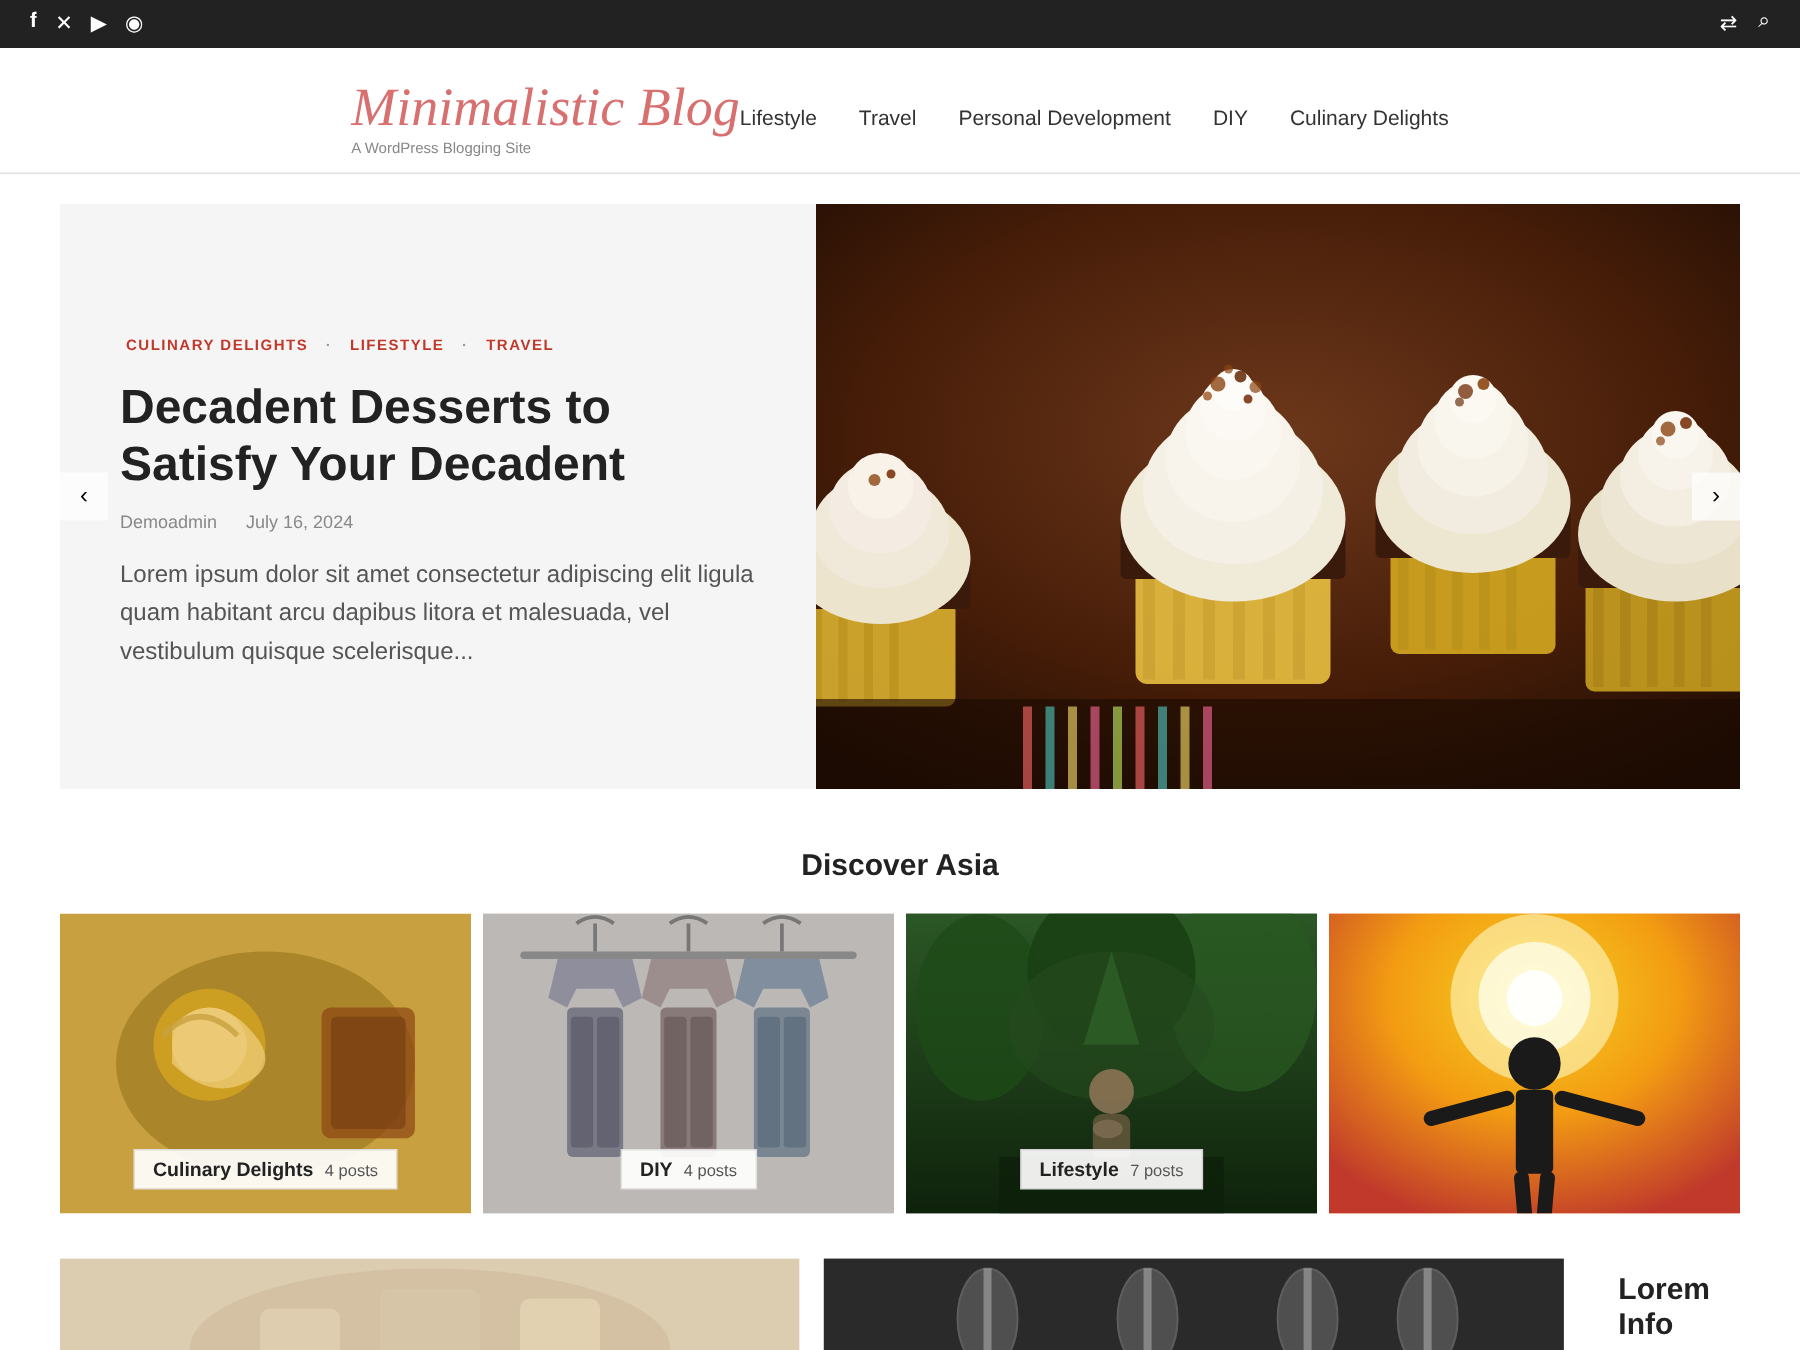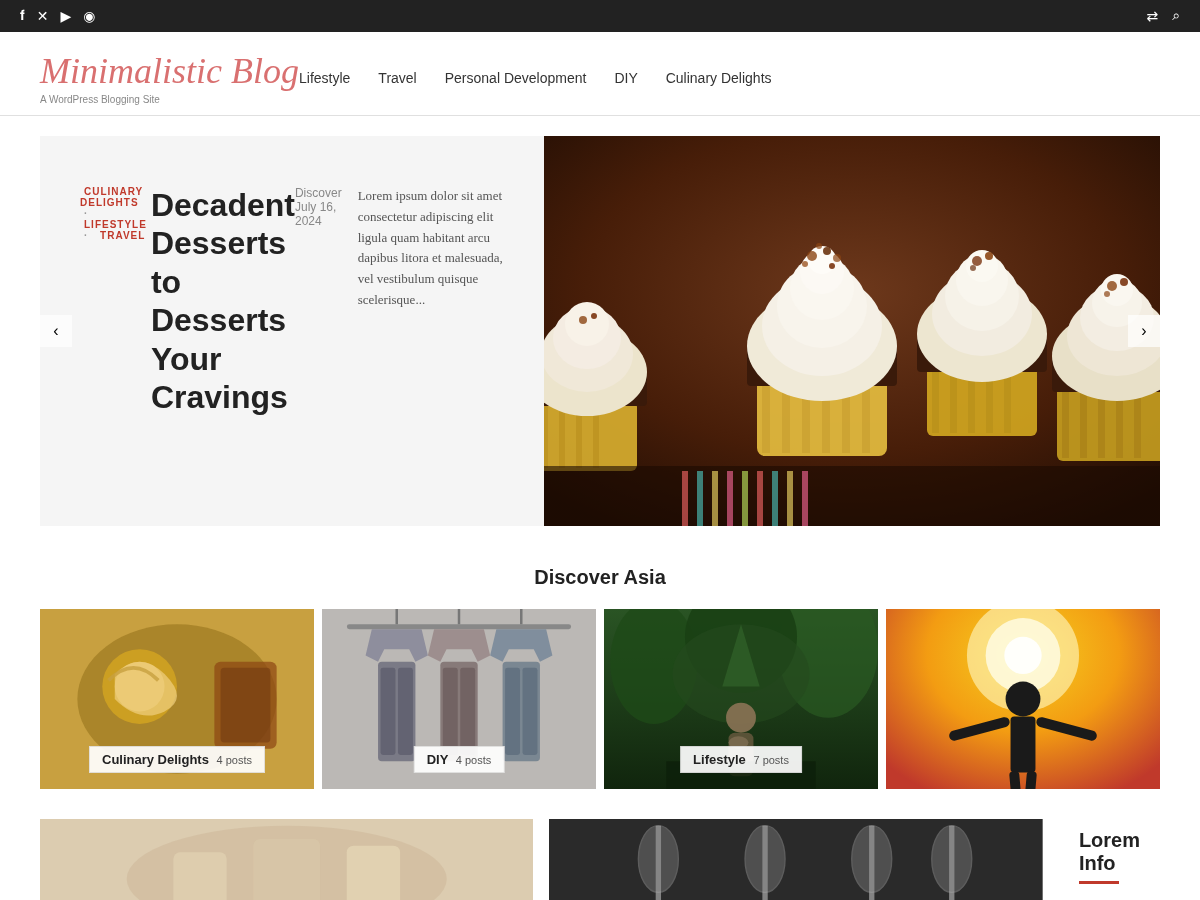--- a/index.html
+++ b/index.html
@@ -16,21 +16,21 @@
     }
     .topbar-social { display: flex; gap: 12px; }
     .topbar-social span { color: #fff; font-size: 14px; cursor: pointer; }
     .topbar-right { display: flex; gap: 14px; }
     .topbar-right span { color: #fff; font-size: 14px; cursor: pointer; }
 
     
     .header {
       display: flex;
       align-items: center;
-      justify-content: flex-start;
+      justify-content: center;
       padding: 18px 40px 10px 40px;
       border-bottom: 1px solid #e0e0e0;
     }
     .site-title {
       color: #d97070;
       font-size: 36px;
       font-family: Georgia, serif;
       font-style: italic;
       font-weight: normal;
     }
@@ -56,21 +56,21 @@
       background: #f5f5f5;
       display: flex;
       position: relative;
       min-height: 390px;
       overflow: hidden;
     }
     .hero-content {
       width: 45%;
       padding: 50px 40px 40px 40px;
       display: flex;
-      flex-direction: row;
+      flex-direction: column;
       justify-content: center;
     }
     .hero-categories {
       font-family: Arial, sans-serif;
       font-size: 10px;
       font-weight: bold;
       color: #c0392b;
       letter-spacing: 1px;
       margin-bottom: 16px;
       text-transform: uppercase;
@@ -85,24 +85,24 @@
       font-family: Arial, sans-serif;
     }
     .hero-meta {
       font-size: 12px;
       color: #888;
       margin-bottom: 16px;
       font-family: Arial, sans-serif;
     }
     .hero-meta span { margin-right: 16px; }
     .hero-excerpt {
-      font-size: 13px;
+      font-size: 16px;
       color: #555;
       line-height: 1.6;
-      font-family: Liberation Serif, serif;
+      font-family: Liberation Sans, sans-serif;
     }
     .hero-image {
       width: 55%;
       overflow: hidden;
       position: relative;
     }
     
     .cupcake-scene {
       width: 100%;
       height: 100%;
@@ -141,21 +141,21 @@
     
     .category-grid {
       display: flex;
       gap: 8px;
       padding: 0 40px;
       margin-bottom: 30px;
     }
     .category-card {
       flex: 1;
       position: relative;
-      height: 180px;
+      height: 200px;
       overflow: hidden;
       cursor: pointer;
     }
     .category-card-bg {
       width: 100%;
       height: 100%;
       position: absolute;
       top: 0; left: 0;
     }
     .category-label {
@@ -247,23 +247,23 @@
 <div class="hero">
   <button class="hero-prev">‹</button>
   <div class="hero-content">
     <div class="hero-categories">
       <span style="color:#c0392b">CULINARY DELIGHTS</span>
       <span style="color:#999"> · </span>
       <span style="color:#c0392b">LIFESTYLE</span>
       <span style="color:#999"> · </span>
       <span style="color:#c0392b">TRAVEL</span>
     </div>
-    <div class="hero-title">Decadent Desserts to Desserts Your Cravings</div>
+    <div class="hero-title">Decadent Desserts to Satisfy Your Decadent</div>
     <div class="hero-meta">
-      <span>Discover</span>
+      <span>Demoadmin</span>
       <span>July 16, 2024</span>
     </div>
     <div class="hero-excerpt">Lorem ipsum dolor sit amet consectetur adipiscing elit ligula quam habitant arcu dapibus litora et malesuada, vel vestibulum quisque scelerisque...</div>
   </div>
   <div class="hero-image">
     <svg class="cupcake-scene" viewBox="0 0 650 390" xmlns="http://www.w3.org/2000/svg" preserveAspectRatio="xMidYMid slice">
 
       <rect width="650" height="390" fill="#3a1a0a"></rect>
 
       <rect width="650" height="390" fill="url(#bg-gradient)" opacity="0.8"></rect>

